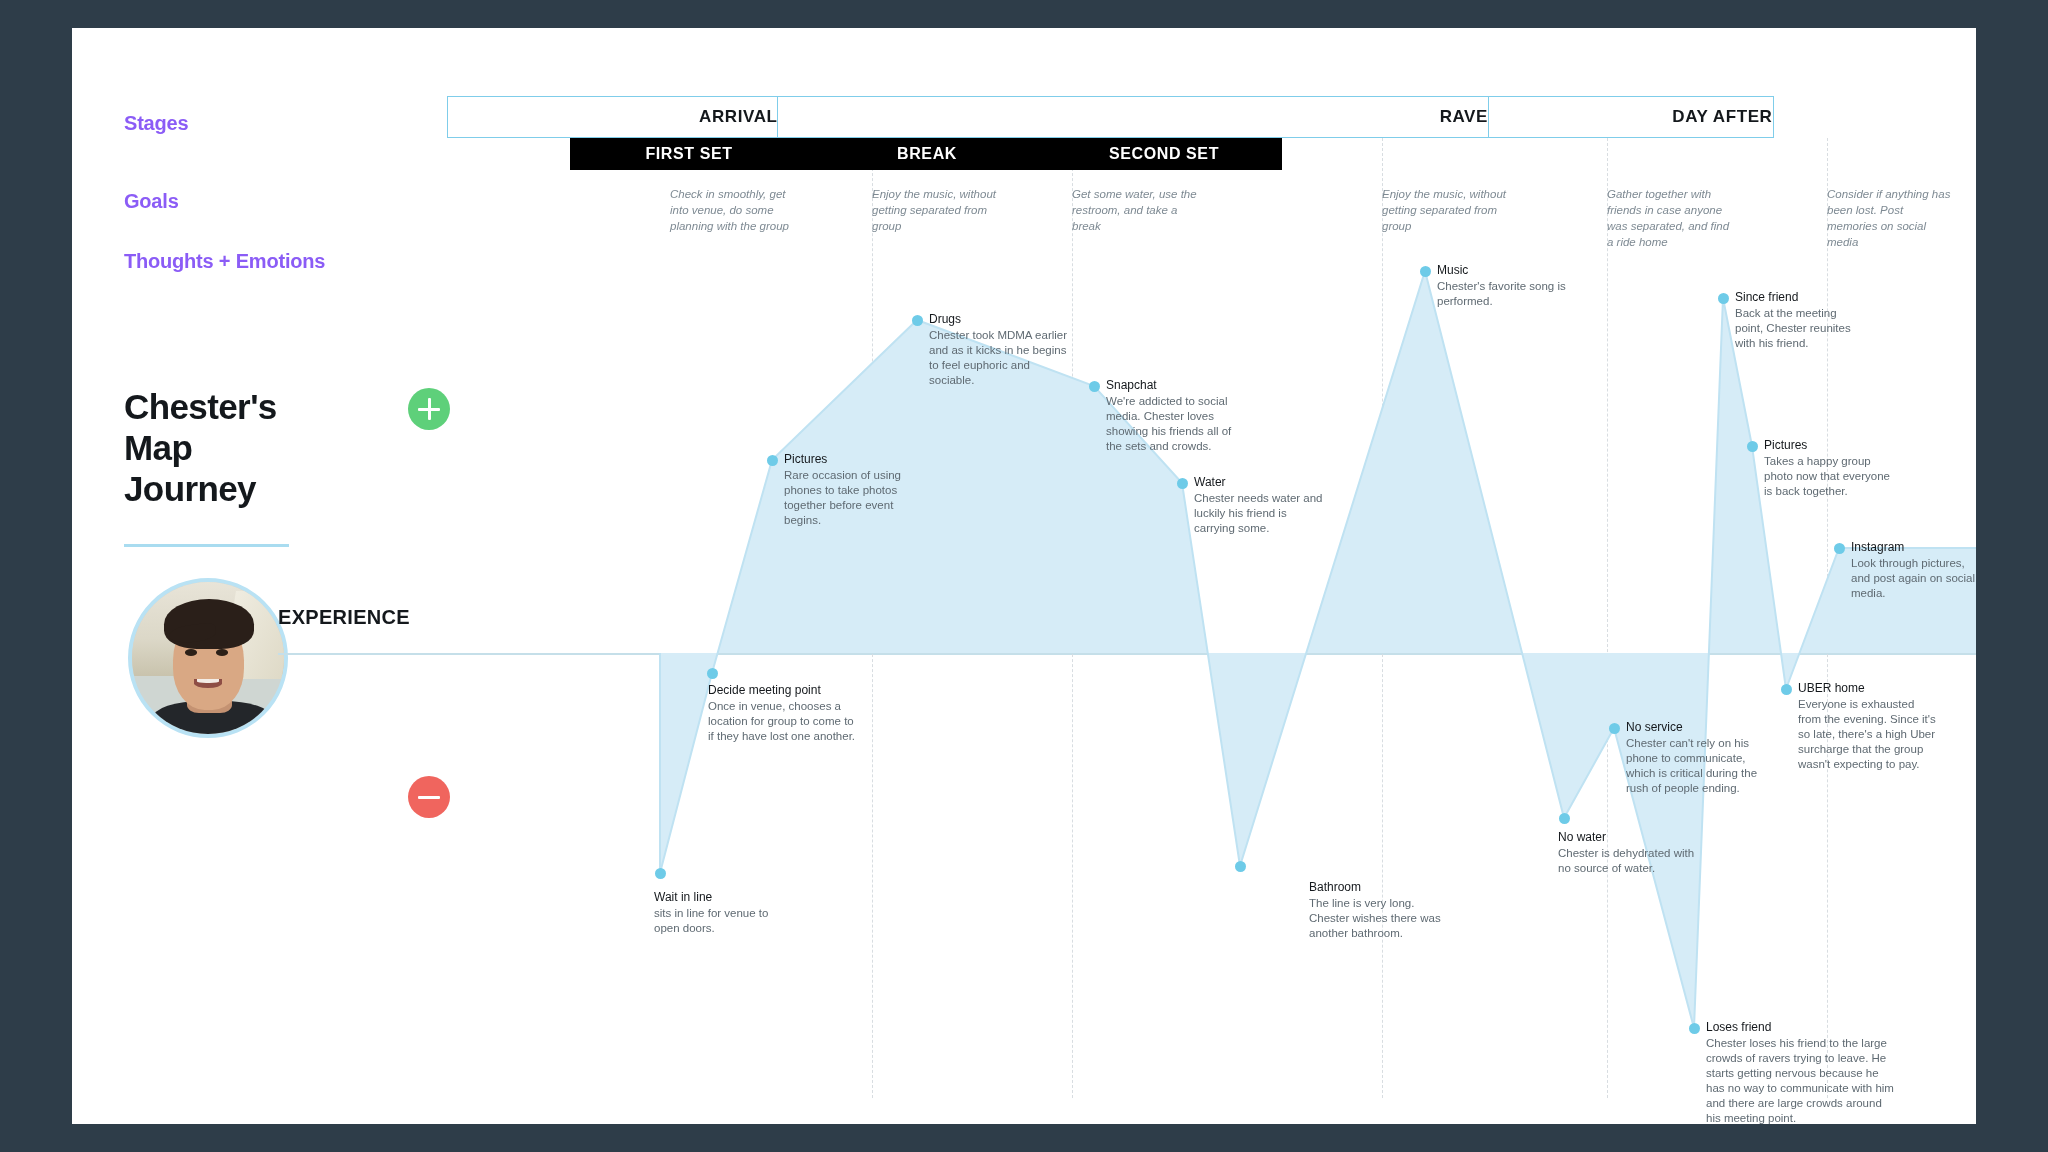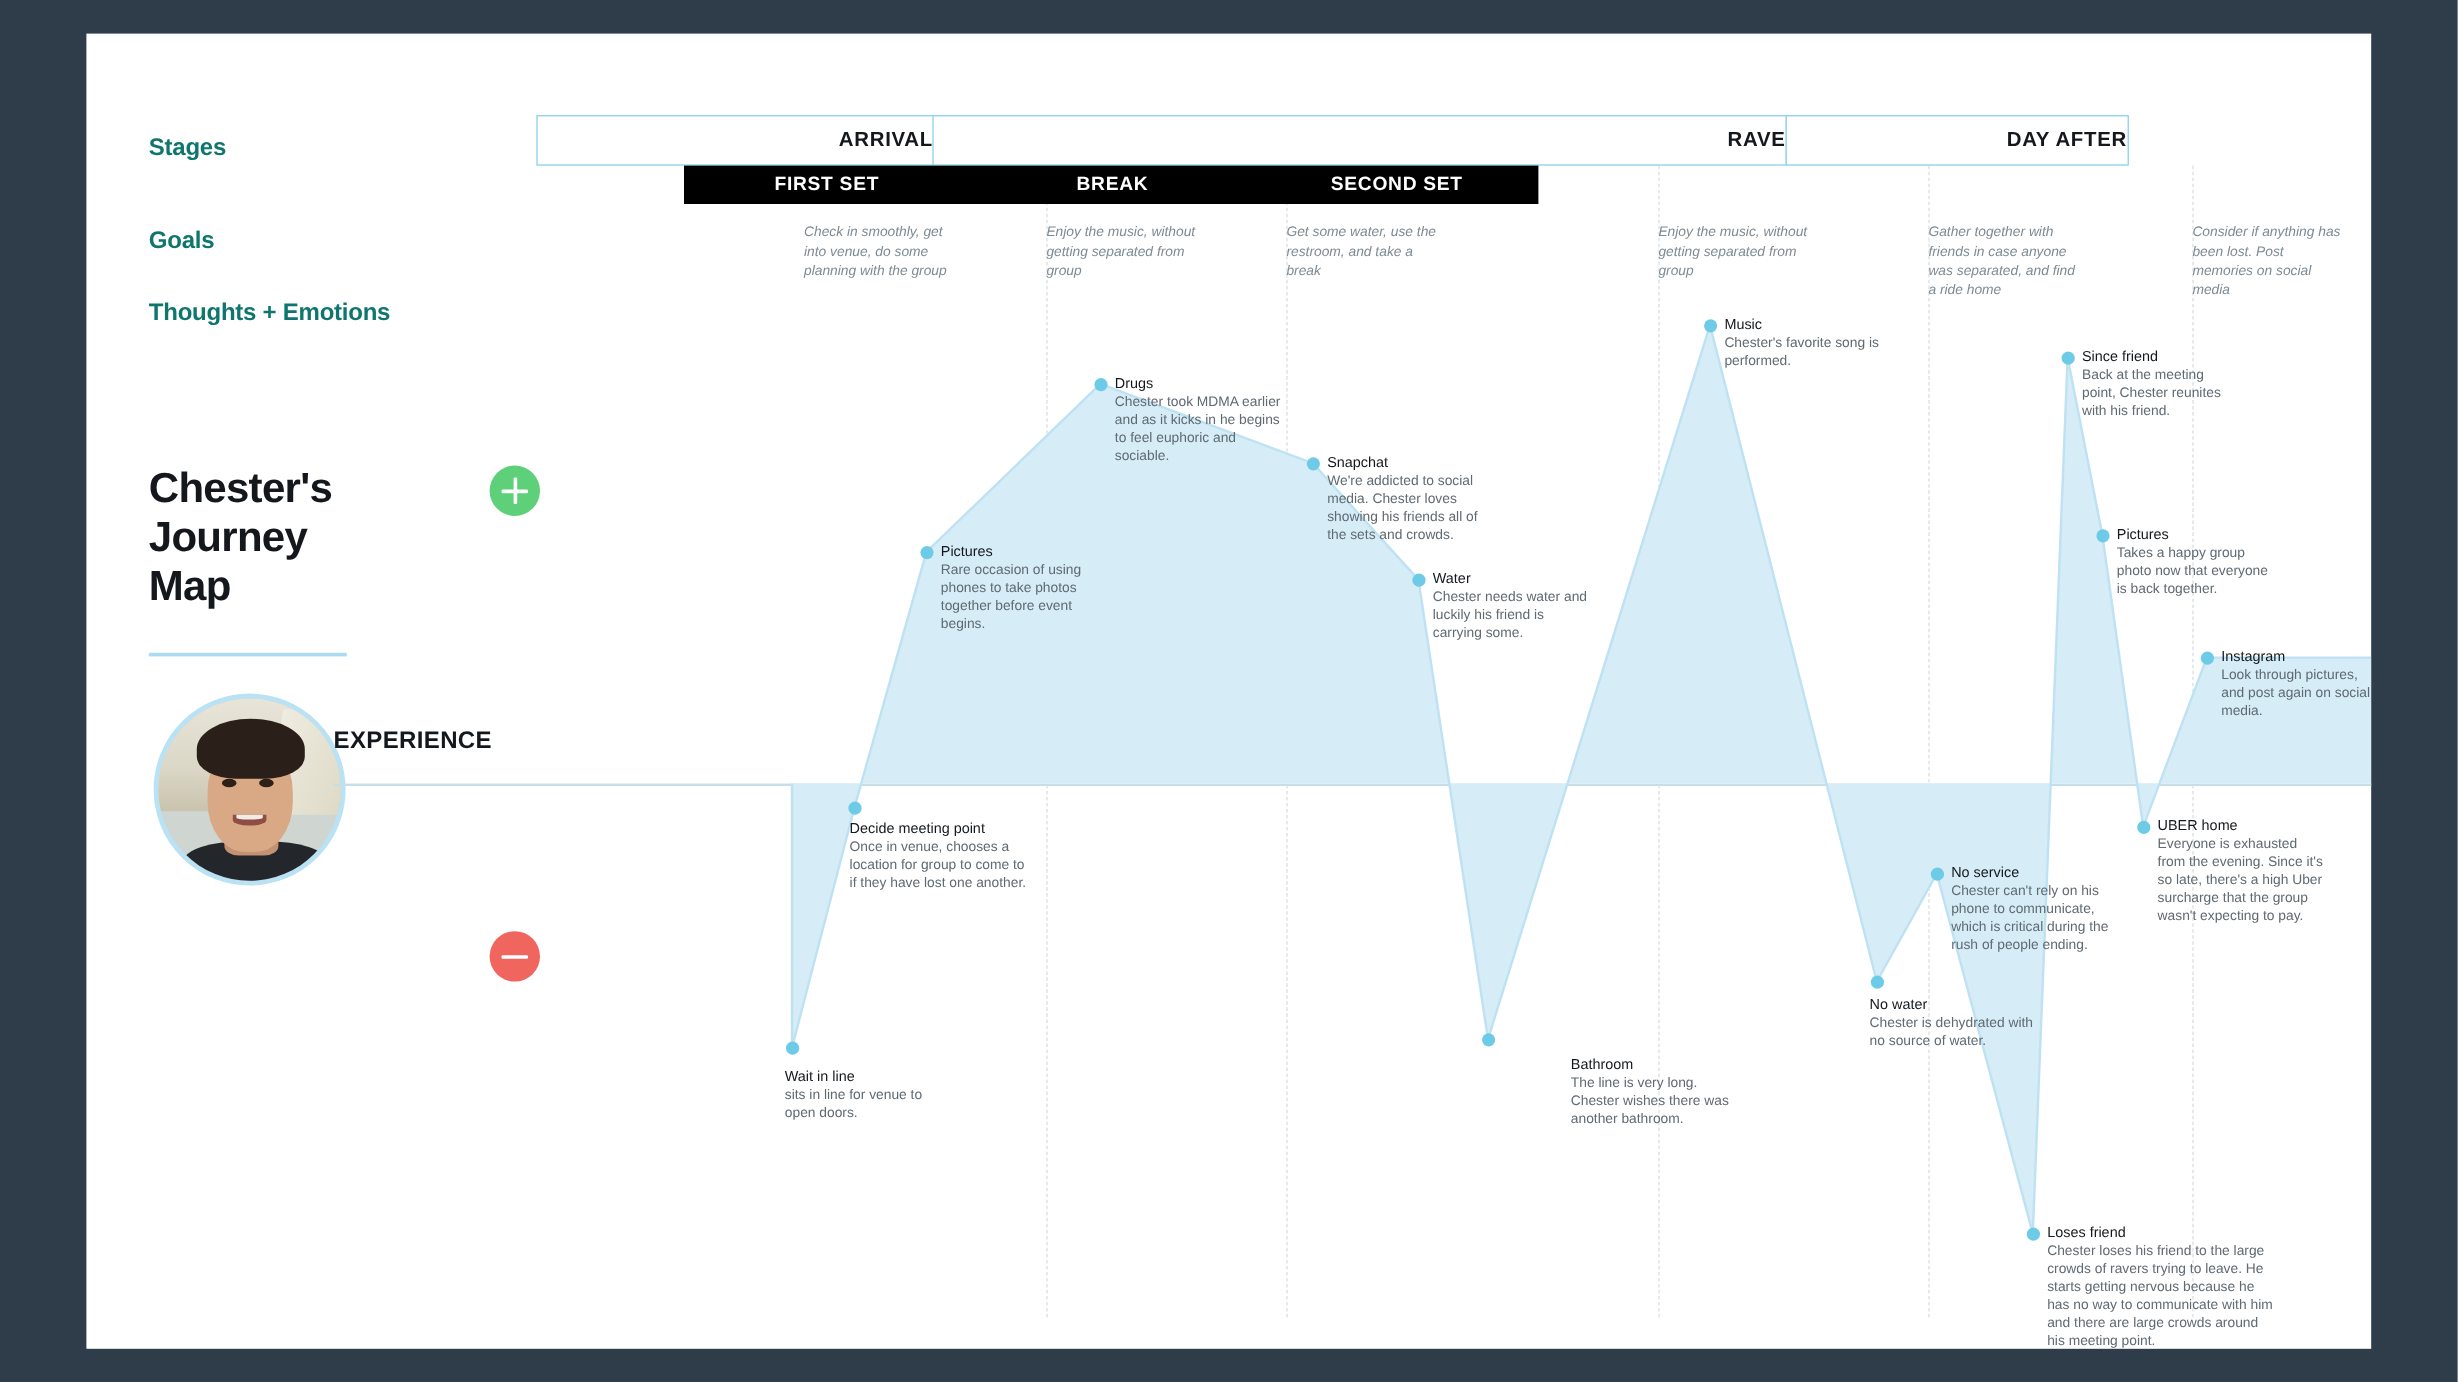--- a/index.html
+++ b/index.html
@@ -17,21 +17,21 @@
     width: 1904px; height: 1096px;
     background: #ffffff;
     overflow: hidden;
   }
 
   
   .rail-label {
     position: absolute;
     font-weight: bold;
     font-size: 20px;
-    color: #0f766e;
+    color: #8b5cf6;
     letter-spacing: -0.2px;
     white-space: nowrap;
   }
   #rail-stages   { left: 52px; top: 84px; }
   #rail-goals    { left: 52px; top: 162px; }
   #rail-thoughts { left: 52px; top: 222px; }
 
   #title-block {
     position: absolute;
     left: 52px; top: 358px;
@@ -227,22 +227,22 @@
 <body>
 
 <div id="canvas">
 
   <div class="rail-label" id="rail-stages">Stages</div>
   <div class="rail-label" id="rail-goals">Goals</div>
   <div class="rail-label" id="rail-thoughts">Thoughts + Emotions</div>
 
   <div id="title-block">
     <div class="t-line">Chester's</div>
+    <div class="t-line">Map</div>
     <div class="t-line">Journey</div>
-    <div class="t-line">Map</div>
   </div>
   <div id="title-rule"></div>
 
   <div id="avatar">
     <div class="sky"></div>
     <div class="wall"></div>
     <div class="shirt"></div>
     <div class="neck"></div>
     <div class="face"></div>
     <div class="brow l"></div>

